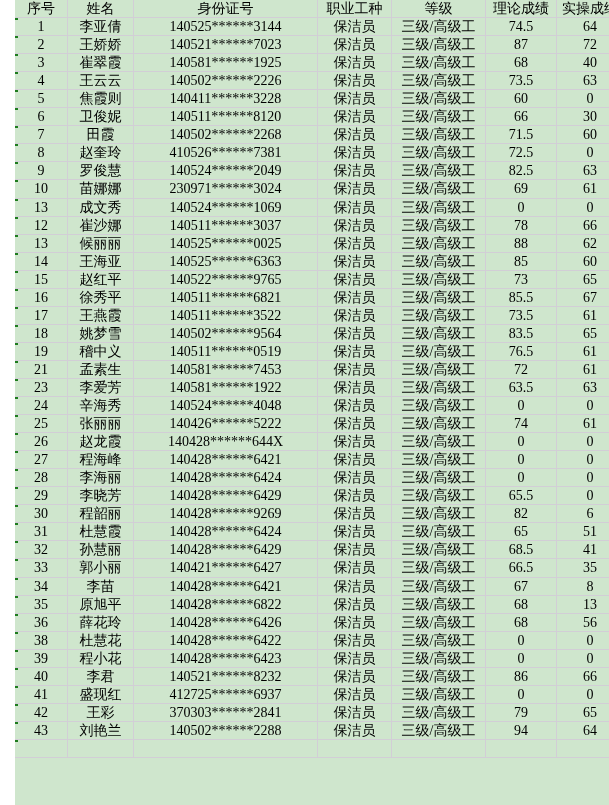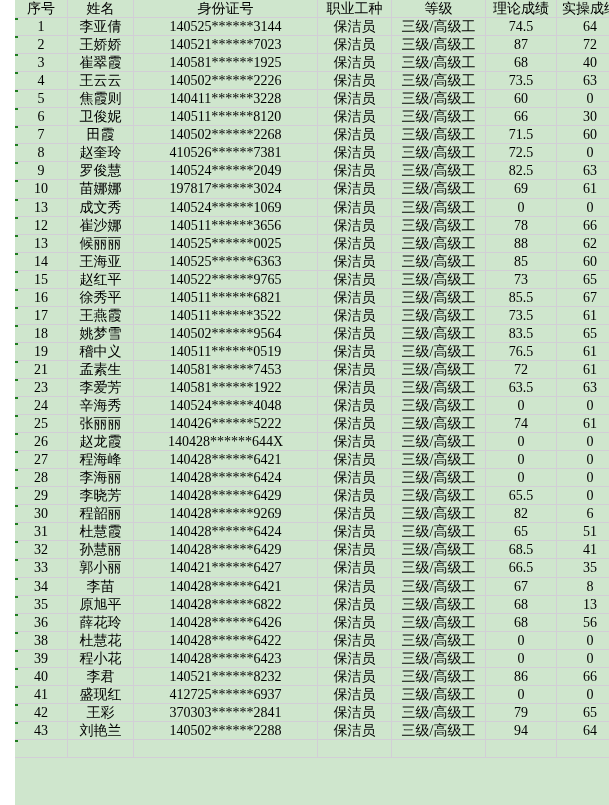--- a/index.html
+++ b/index.html
@@ -161,39 +161,39 @@
           <td><span>罗俊慧</span></td>
           <td><span>140524******2049</span></td>
           <td><span>保洁员</span></td>
           <td><span>三级/高级工</span></td>
           <td><span>82.5</span></td>
           <td><span>63</span></td>
         </tr>
         <tr>
           <td><span class="mark"></span><span>10</span></td>
           <td><span>苗娜娜</span></td>
-          <td><span>197817******3024</span></td>
+          <td><span>230971******3024</span></td>
           <td><span>保洁员</span></td>
           <td><span>三级/高级工</span></td>
           <td><span>69</span></td>
           <td><span>61</span></td>
         </tr>
         <tr>
           <td><span class="mark"></span><span>13</span></td>
           <td><span>成文秀</span></td>
           <td><span>140524******1069</span></td>
           <td><span>保洁员</span></td>
           <td><span>三级/高级工</span></td>
           <td><span>0</span></td>
           <td><span>0</span></td>
         </tr>
         <tr>
           <td><span class="mark"></span><span>12</span></td>
           <td><span>崔沙娜</span></td>
-          <td><span>140511******3656</span></td>
+          <td><span>140511******3037</span></td>
           <td><span>保洁员</span></td>
           <td><span>三级/高级工</span></td>
           <td><span>78</span></td>
           <td><span>66</span></td>
         </tr>
         <tr>
           <td><span class="mark"></span><span>13</span></td>
           <td><span>候丽丽</span></td>
           <td><span>140525******0025</span></td>
           <td><span>保洁员</span></td>

